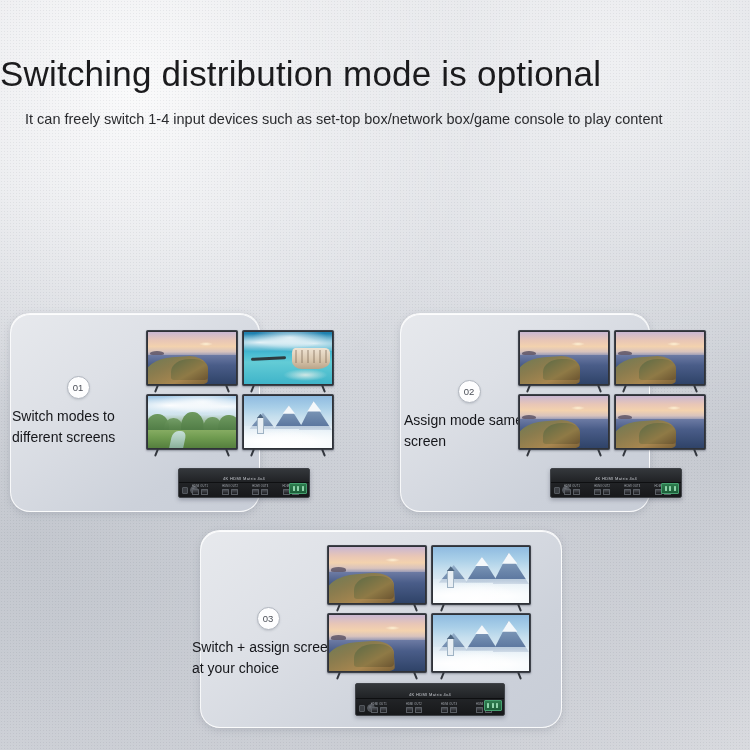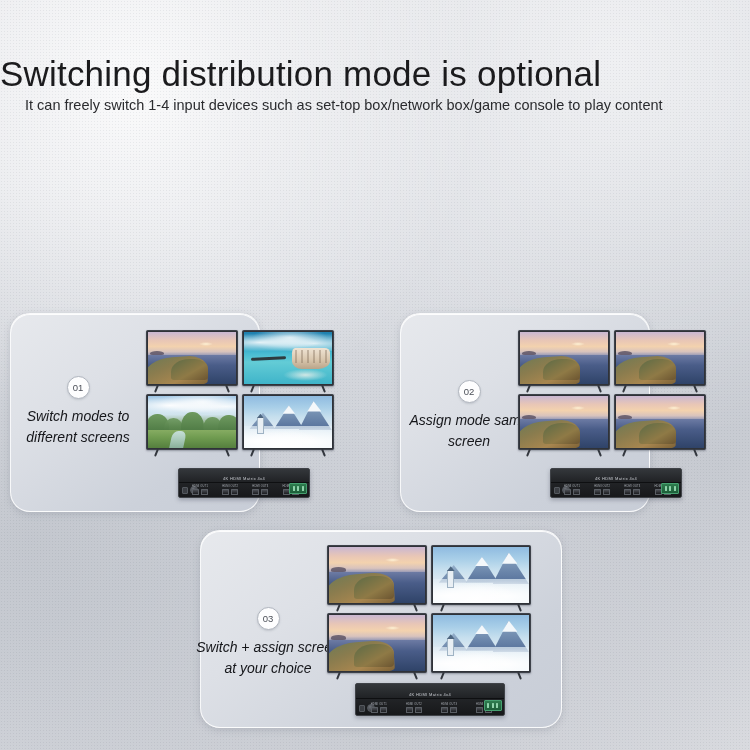--- a/index.html
+++ b/index.html
@@ -22,38 +22,38 @@
     background-image:
       radial-gradient(rgba(120,126,136,.22) .6px, rgba(0,0,0,0) .7px),
       radial-gradient(rgba(255,255,255,.5) .6px, rgba(0,0,0,0) .7px);
     background-size:3px 3px, 5px 5px;
     background-position:0 0, 2px 1px;
   }
   
   .header{position:absolute;left:0;top:0;width:750px;text-align:left;}
   .title{font-size:35px;color:#1b1b1d;letter-spacing:.2px;margin-top:55px;
          font-weight:400;line-height:1.1;}
-  .subtitle{font-size:14.5px;color:#2a2b2e;line-height:1.55;margin:0 auto 0;
+  .subtitle{font-size:14.5px;color:#2a2b2e;line-height:1.55;margin:14px auto 0;
             width:700px;font-weight:400;}
   
   .card{position:absolute;border-radius:20px;
     background:linear-gradient(145deg,#e7e9ed 0%,#dde0e6 34%,#ccd1da 75%,#c8cdd7 100%);
     border:1px solid rgba(255,255,255,.85);
     box-shadow:0 2px 7px rgba(110,118,132,.28), inset 0 1px 0 rgba(255,255,255,.9);
   }
   #card1{left:10px;top:313px;width:248px;height:197px;}
   #card2{left:400px;top:313px;width:248px;height:197px;}
   #card3{left:200px;top:530px;width:360px;height:196px;}
 
-  .caption{position:absolute;text-align:center;color:#15161a;}
+  .caption{position:absolute;text-align:left;color:#15161a;}
   .badge{width:21px;height:21px;border-radius:50%;background:#fdfdfe;
     border:1px solid #b0b5be;display:flex;align-items:center;justify-content:center;
     font-size:9.5px;color:#4a4e57;margin:0 auto 7px;
     box-shadow:0 1px 2px rgba(120,128,140,.25);}
-  .cap-text{font-size:14px;line-height:1.52;color:#15161a;font-style:italic;}
+  .cap-text{font-size:14px;line-height:1.52;color:#15161a;}
 
   
   #cap1{left:12px;top:376px;width:132px;}
   #cap2{left:404px;top:380px;width:130px;}
   #cap3{left:192px;top:607px;width:152px;}
 
   
   .tv{position:absolute;}
   .tv .bezel{width:100%;height:100%;box-sizing:border-box;
     border:1.5px solid #3e424a;border-radius:1.5px;background:#2f3238;

